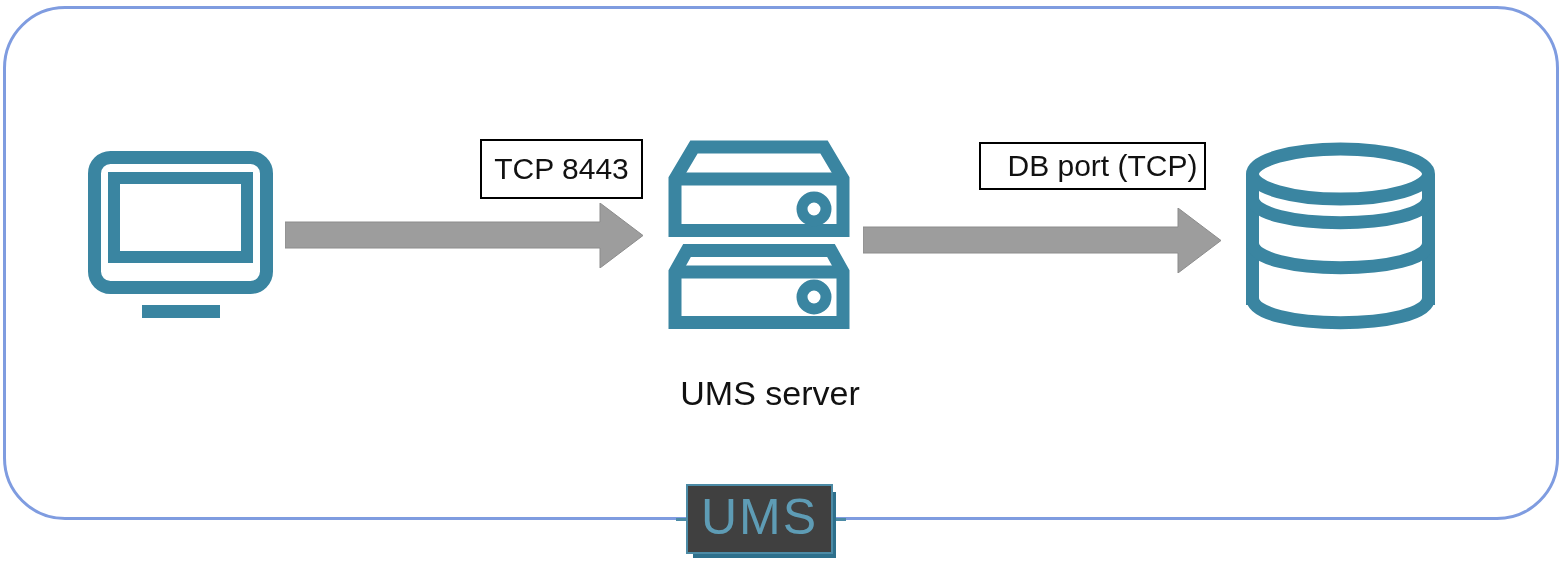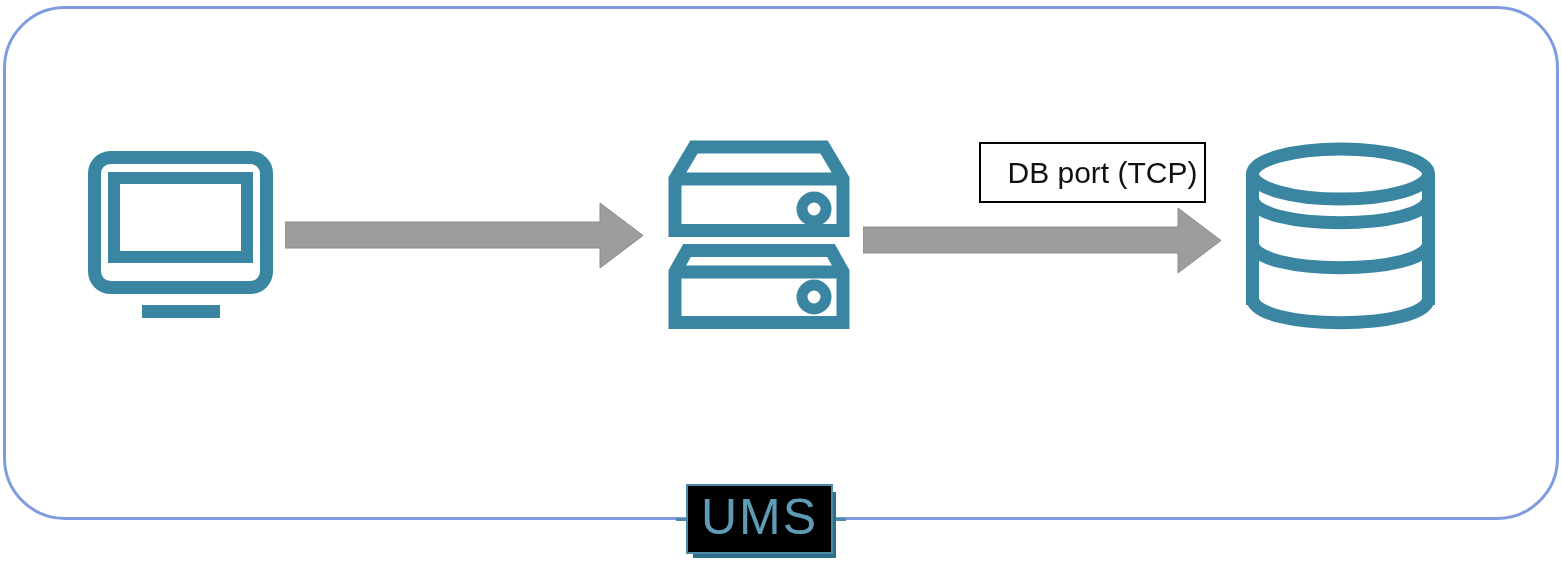--- a/index.html
+++ b/index.html
@@ -59,29 +59,29 @@
     color: var(--label-black, #111111);
     font-size: 30px;
     display: flex;
     align-items: center;
     justify-content: center;
     white-space: nowrap;
     box-sizing: border-box;
     z-index: 3;
   }
   #tcp-box { left: 480px; top: 139px; width: 163px; height: 60px; }
-  #db-port-box { left: 979px; top: 142px; width: 227px; height: 61px; padding-left: 20px; }
+  #db-port-box { left: 979px; top: 142px; width: 227px; height: 48px; padding-left: 20px; }
 
   
   #ums-badge {
     left: 686px;
     top: 484px;
     width: 143px;
     height: 66px;
-    background: #000000;
+    background: #404040;
     border: 2.5px solid var(--badge-teal, #4c8ba6);
     box-shadow: 5px 6px 0 -2px var(--badge-shadow, #2e708c);
     display: flex;
     align-items: center;
     justify-content: center;
     z-index: 4;
   }
   #ums-badge-text {
     color: var(--badge-text, #5e9cb5);
     font-size: 50px;
@@ -108,31 +108,33 @@
 
   <svg id="monitor-icon" class="abs icon-svg" width="185" height="167" viewBox="0 0 185 167">
     <rect x="6.5" y="6.5" width="172" height="130" rx="16" fill="none" stroke="var(--icon-teal)" stroke-width="13"></rect>
     <rect x="26" y="27" width="133" height="79" fill="none" stroke="var(--icon-teal)" stroke-width="12"></rect>
     <rect x="54" y="154" width="78" height="13" fill="var(--icon-teal)"></rect>
   </svg>
 
   <svg id="arrow-1" class="abs arrow-svg" width="360" height="65" viewBox="0 0 360 65">
     <polygon points="0,19 315,19 315,0 358,32.5 315,65 315,45 0,45" fill="var(--arrow-gray)" stroke="var(--arrow-edge)" stroke-width="1"></polygon>
   </svg>
+  <div id="tcp-box" class="abs port-box">TCP 8443</div>
 
   <svg id="server-icon" class="abs icon-svg" width="190" height="195" viewBox="0 0 190 195">
     <g fill="none" stroke="var(--icon-teal)" stroke-width="13" stroke-linejoin="miter">
       <path d="M11,91.5 V40 L30,8 H160 L179,40 V91.5 Z"></path>
       <path d="M11,40 H179"></path>
       <path d="M11,183.5 V133 L23,111.5 H167 L179,133 V183.5 Z"></path>
       <path d="M11,133 H179"></path>
     </g>
     <circle cx="150" cy="70" r="12" fill="none" stroke="var(--icon-teal)" stroke-width="11"></circle>
     <circle cx="150" cy="158" r="12" fill="none" stroke="var(--icon-teal)" stroke-width="11"></circle>
   </svg>
+  <div id="server-label" class="abs node-label">UMS server</div>
 
   <svg id="arrow-2" class="abs arrow-svg" width="360" height="65" viewBox="0 0 360 65">
     <polygon points="0,19 315,19 315,0 358,32.5 315,65 315,45 0,45" fill="var(--arrow-gray)" stroke="var(--arrow-edge)" stroke-width="1"></polygon>
   </svg>
   <div id="db-port-box" class="abs port-box">DB port (TCP)</div>
 
   <svg id="db-icon" class="abs icon-svg" width="189" height="196" viewBox="0 0 189 196">
     <g fill="none" stroke="var(--icon-teal)" stroke-width="13">
       <ellipse cx="94.5" cy="32" rx="88" ry="25"></ellipse>
       <path d="M6.5,32 V163"></path>

